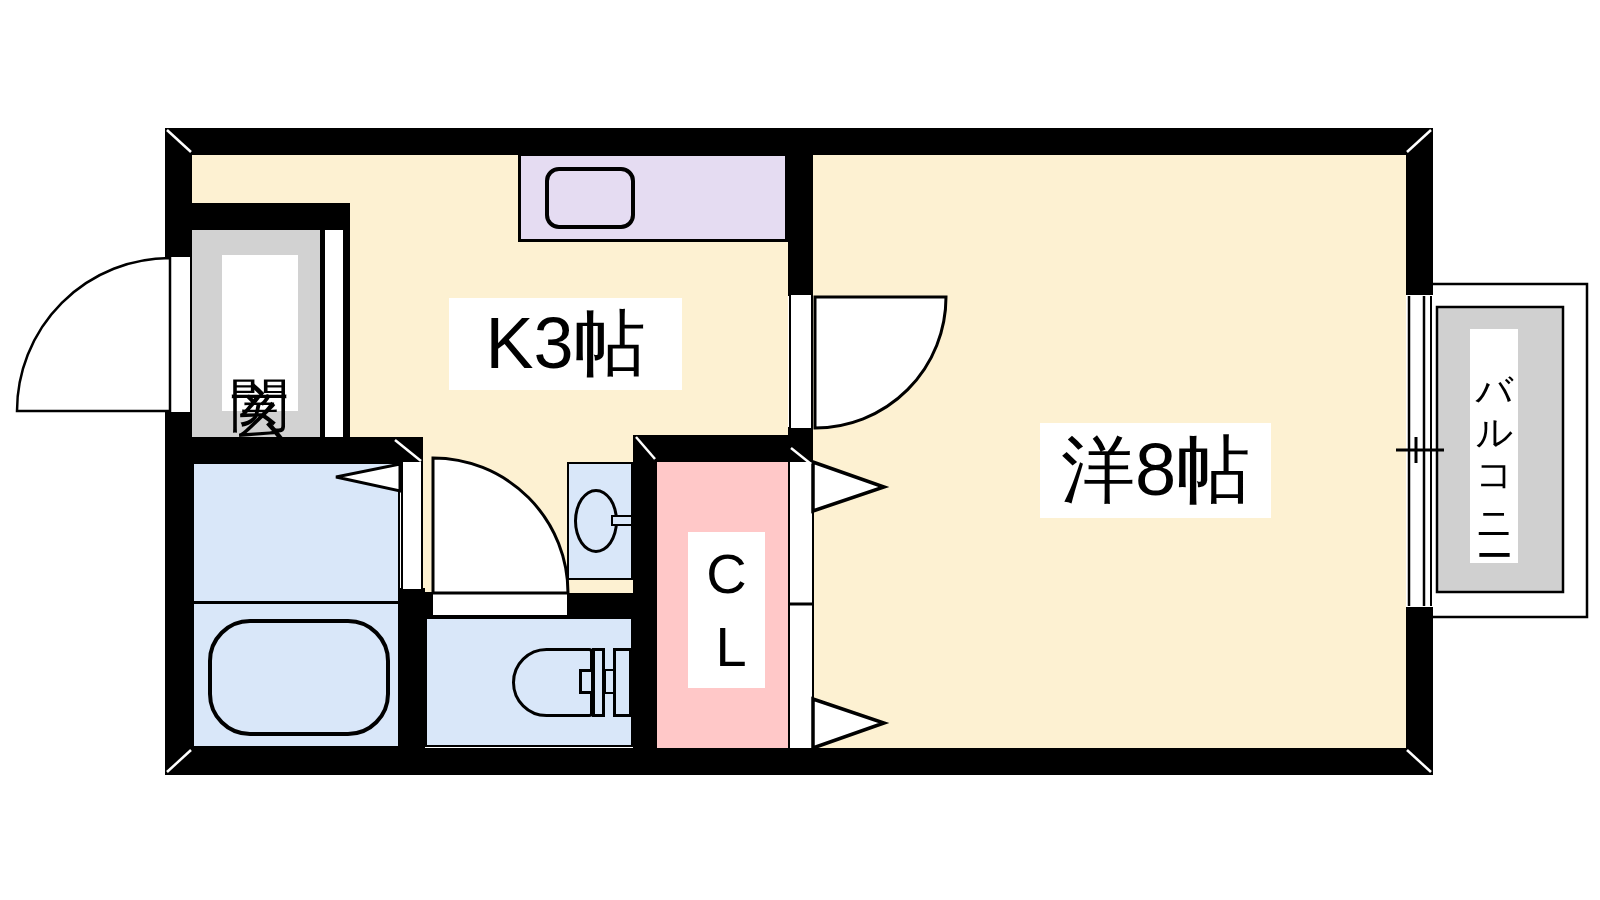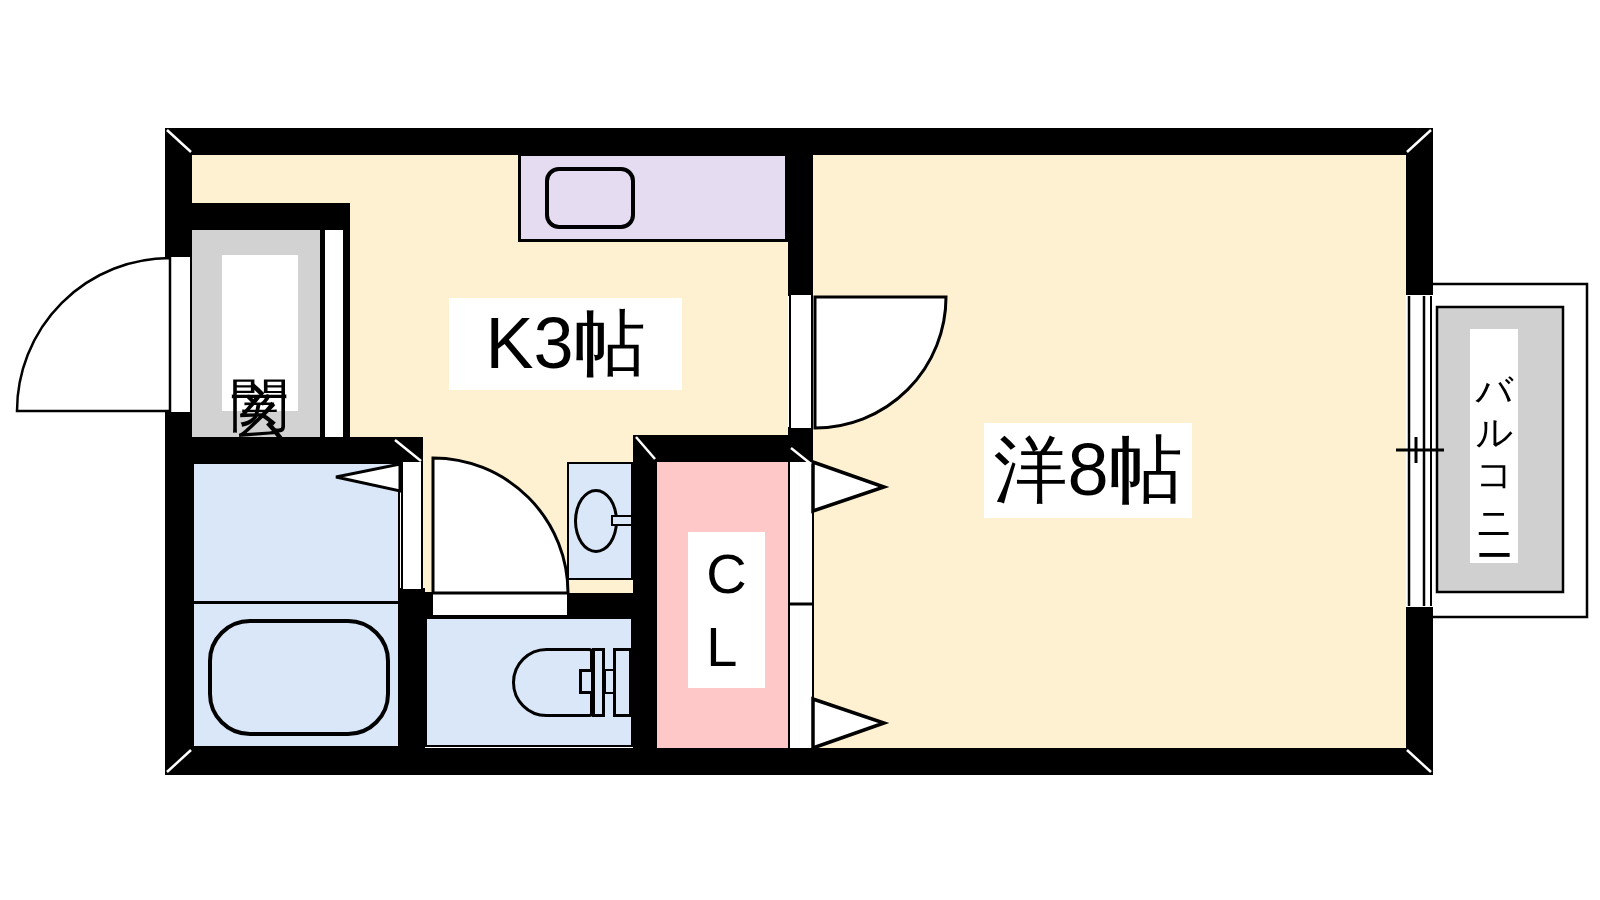--- a/index.html
+++ b/index.html
@@ -10,21 +10,21 @@
   #canvas *{box-sizing:border-box;position:absolute;}
   .floor{z-index:1;}
   .genkan-el{z-index:2;}
   .fixture{z-index:3;}
   .wall{background:var(--c-wall,#000);z-index:4;}
   .opening{background:#fff;z-index:5;}
   svg.overlay{left:0;top:0;z-index:6;pointer-events:none;}
   .room-label{
     background:var(--c-label_bg,#fff);color:var(--c-line,#000);z-index:7;
     display:flex;align-items:center;justify-content:center;
-    text-align:left;font-weight:400;
+    text-align:right;font-weight:400;
   }
   .vertical-text{writing-mode:vertical-rl;text-orientation:upright;}
   .prelines{white-space:pre-line;}
 
   
   .kitchen-floor   {left:192px;top:153px;width:596px;height:284px;background:var(--c-floor,#FDF1D2);}
   .hallway-floor   {left:423px;top:435px;width:210px;height:158px;background:var(--c-floor,#FDF1D2);}
   .main-floor      {left:813px;top:153px;width:593px;height:595px;background:var(--c-floor,#FDF1D2);}
   .genkan-floor    {left:192px;top:230px;width:128px;height:207px;background:var(--c-entrance,#D2D2D2);}
   .genkan-step     {left:320px;top:230px;width:30px;height:207px;background:#fff;border-left:5px solid var(--c-wall,#000);border-right:7px solid var(--c-wall,#000);}
@@ -67,21 +67,21 @@
   .o-entrance {left:166px;top:257px;width:26px;height:155px;border-left:2px solid var(--c-line,#000);border-right:2px solid var(--c-line,#000);}
   .o-roomdoor {left:789px;top:295px;width:24px;height:133px;border-left:2px solid var(--c-line,#000);border-right:2px solid var(--c-line,#000);}
   .o-bathdoor {left:401px;top:462px;width:22px;height:127px;border-left:2px solid var(--c-line,#000);border-right:2px solid var(--c-line,#000);}
   .o-toiletdoor{left:433px;top:592px;width:134px;height:25px;border-top:2px solid var(--c-line,#000);border-bottom:2px solid var(--c-line,#000);}
   .o-window   {left:1406px;top:295px;width:27px;height:312px;}
   .o-closet   {left:788px;top:462px;width:26px;height:286px;border-left:2.5px solid var(--c-line,#000);border-right:2.5px solid var(--c-line,#000);}
 
   
   .label-entrance{left:222px;top:255px;width:76px;height:156px;font-size:58px;line-height:1.15;}
   .label-kitchen {left:449px;top:298px;width:233px;height:92px;font-size:72px;}
-  .label-main    {left:984px;top:423px;width:208px;height:95px;font-size:74px;}
+  .label-main    {left:1040px;top:423px;width:231px;height:95px;font-size:74px;}
   .label-closet  {left:688px;top:532px;width:77px;height:156px;font-size:56px;line-height:73px;}
   .label-balcony {left:1470px;top:329px;width:48px;height:234px;font-size:37px;letter-spacing:5px;}
 </style>
 </head>
 <body>
 
 <div id="canvas">
 
   <div class="floor kitchen-floor"></div>
   <div class="floor hallway-floor"></div>

